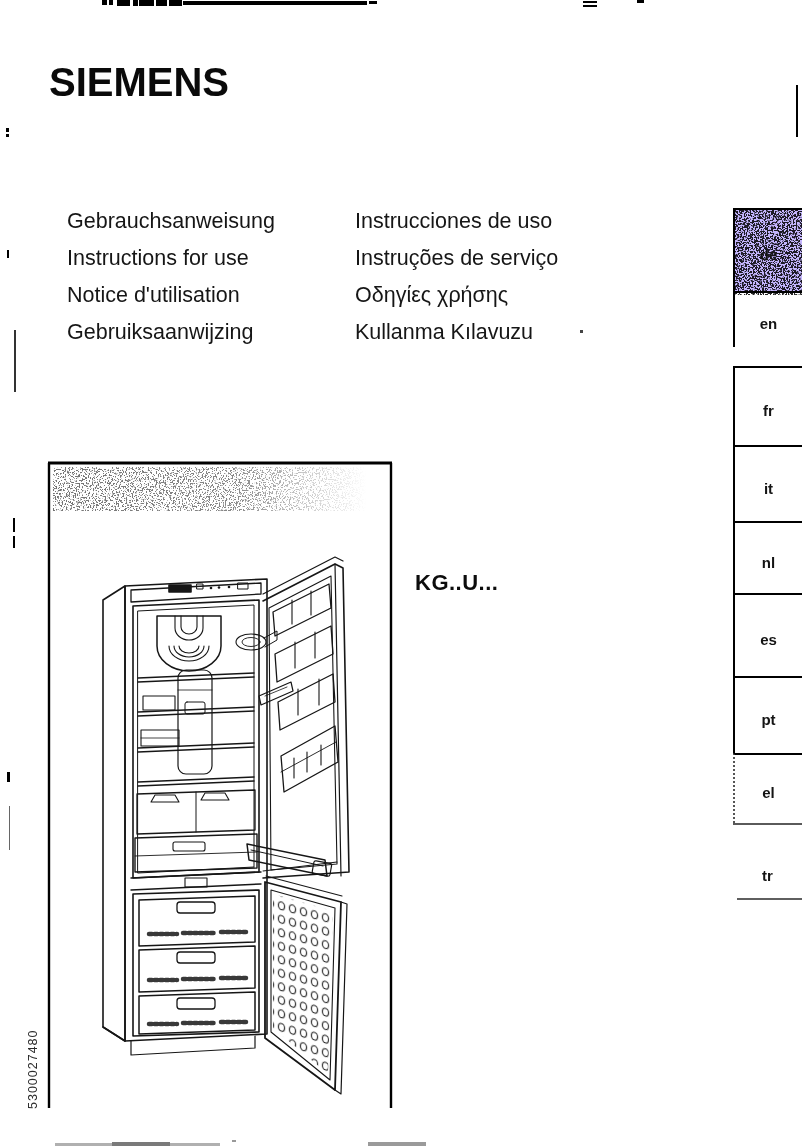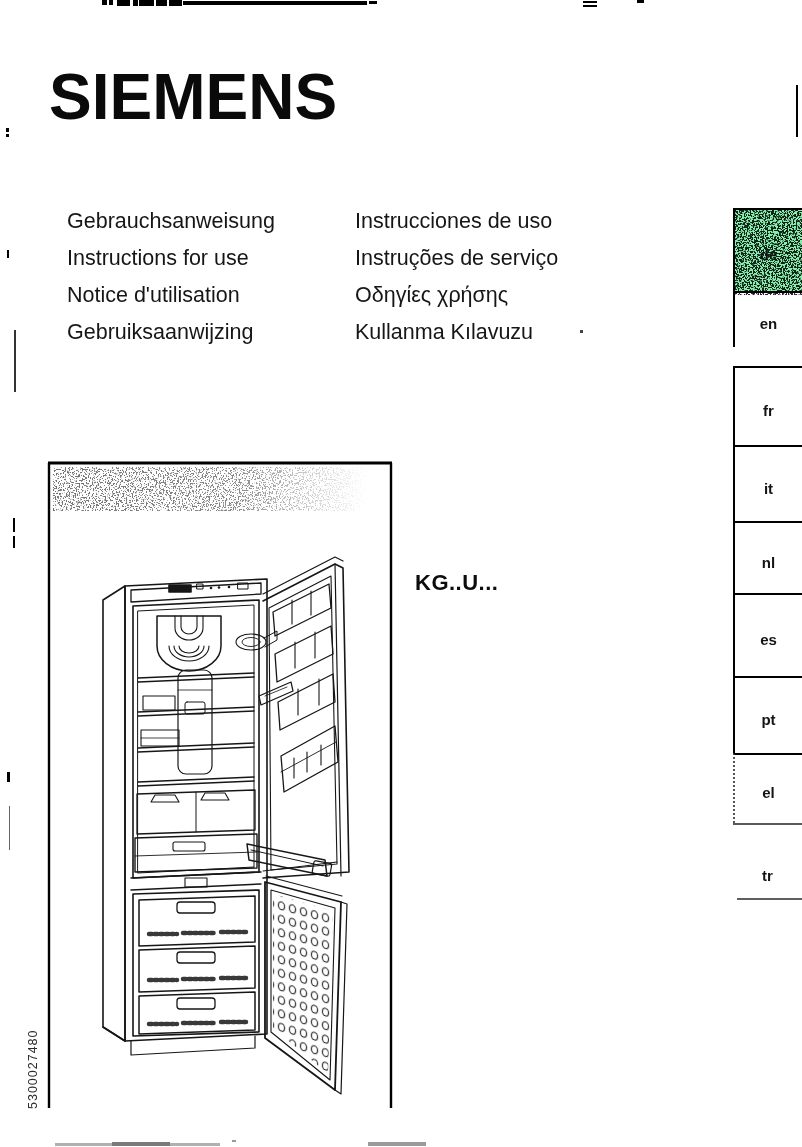--- a/index.html
+++ b/index.html
@@ -5,21 +5,21 @@
   html,body{margin:0;padding:0;}
   body{
     width:802px;height:1147px;position:relative;overflow:hidden;
     background:#ffffff;
     font-family:"Liberation Sans","DejaVu Sans",sans-serif;
     color:#111;
   }
   
   .logo{
     position:absolute;left:49px;top:60px;
-    font-size:64px;font-weight:700;letter-spacing:0px;
+    font-size:40px;font-weight:700;letter-spacing:0px;
     color:#0a0a0a;transform:scaleX(1.0);
   }
   
   .titles{position:absolute;top:203px;font-size:21.5px;line-height:37px;color:#161616;}
   .titles.col1{left:52px;width:290px;}
   .titles.col2{left:340px;width:300px;}
   .titles div{white-space:nowrap;margin-left:15px;}
   
   .model{
     position:absolute;left:415px;top:570px;
@@ -27,21 +27,21 @@
   }
   
   .tab{
     position:absolute;left:733px;width:69px;box-sizing:border-box;
     border-top:2.5px solid #000;border-left:2.5px solid #000;
     display:flex;align-items:center;justify-content:center;
     font-size:15px;font-weight:700;color:#141414;
     background:#fff;
   }
   .tab .lbl{position:relative;z-index:2;padding-top:6px;}
-  .tab.active{background:#86efac;}
+  .tab.active{background:#c4b5fd;}
   .tab.active .noise{position:absolute;inset:0;z-index:1;}
   .tab.el{border-left:2px dotted #555;}
   .tab.tr{border-left:none;border-top:2px solid #5a5a5a;}
   .tab-bottom-line{position:absolute;left:737px;width:65px;height:2px;background:#5f5f5f;top:898px;}
   
   .docnum{
     position:absolute;left:26px;top:984px;height:125px;
     writing-mode:vertical-rl;transform:rotate(180deg);
     font-size:12.5px;letter-spacing:1px;color:#2b2b2b;
   }

